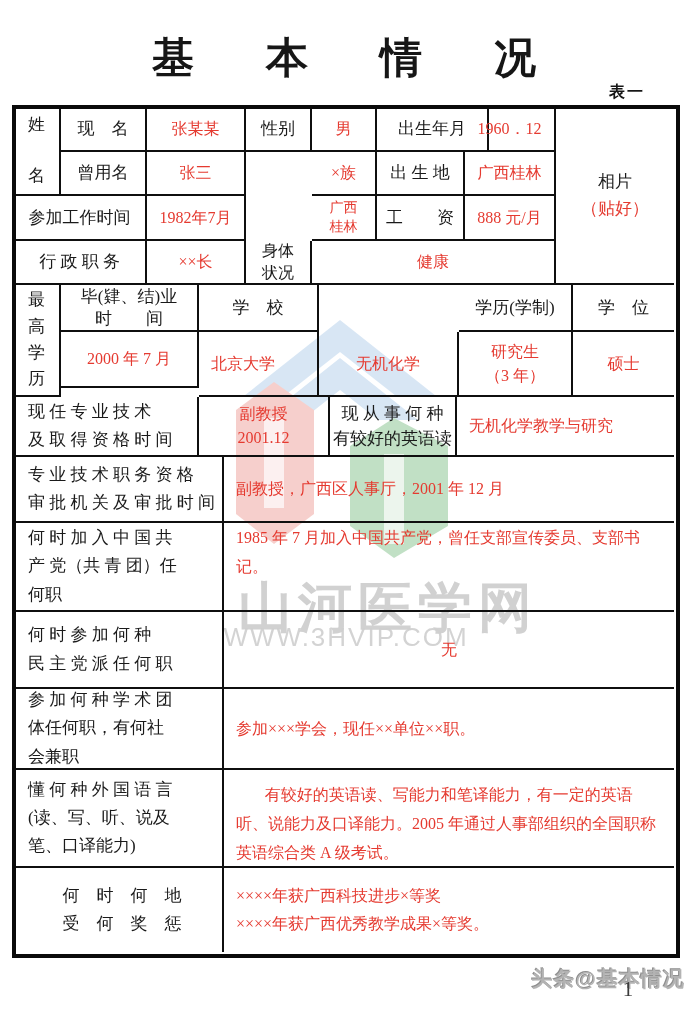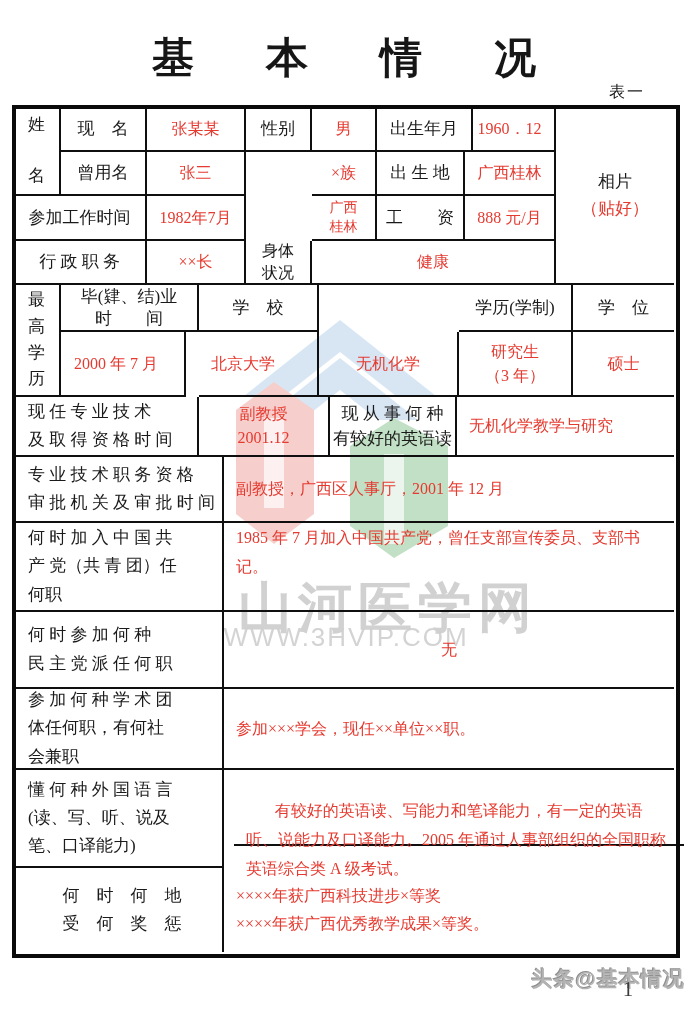--- a/index.html
+++ b/index.html
@@ -8,21 +8,21 @@
     font-family:"Liberation Serif","DejaVu Serif",serif;color:#1a1a1a;
   }
   
   .title{
     position:absolute;left:0;top:30px;width:688px;text-align:center;
     font-size:42px;font-weight:bold;letter-spacing:72px;padding-left:72px;
     box-sizing:border-box;white-space:nowrap;color:#161616;
   }
   .sheet-tag{
     position:absolute;left:592px;top:82px;width:70px;text-align:center;
-    font-size:16px;font-weight:normal;letter-spacing:2px;color:#161616;
+    font-size:16px;font-weight:bold;letter-spacing:2px;color:#161616;
   }
   
   .tbl{position:absolute;left:14px;top:107px;width:660px;height:845px;}
   .outer-border{
     position:absolute;left:-2px;top:-2px;width:660px;height:845px;
     border:4px solid #0a0a0a;z-index:3;pointer-events:none;
   }
   .cell{
     position:absolute;box-sizing:border-box;z-index:2;
     border-right:2px solid #0f0f0f;border-bottom:2px solid #0f0f0f;
@@ -86,21 +86,21 @@
 
   <div class="tbl">
 
     <div class="cell" style="left:0;top:0;width:47px;height:89px">姓
 
 名</div>
     <div class="cell" style="left:47px;top:0;width:86px;height:45px">现　名</div>
     <div class="cell red v16" style="left:133px;top:0;width:99px;height:45px">张某某</div>
     <div class="cell" style="left:232px;top:0;width:66px;height:45px">性别</div>
     <div class="cell red v16" style="left:298px;top:0;width:65px;height:45px">男</div>
-    <div class="cell" style="left:363px;top:0;width:96px;height:45px">出生年月</div>
+    <div class="cell" style="left:363px;top:0;width:112px;height:45px">出生年月</div>
     <div class="cell red v16" style="left:451px;top:0;width:91px;height:45px">1960．12</div>
     <div class="cell no-r photo-cell" style="left:542px;top:0;width:118px;height:178px">
       <span>相片</span>
       <span class="red">（贴好）</span>
     </div>
     <div class="cell" style="left:47px;top:45px;width:86px;height:44px">曾用名</div>
     <div class="cell red v16" style="left:133px;top:45px;width:99px;height:44px">张三</div>
     <div class="cell red v16" style="left:298px;top:45px;width:65px;height:44px">×族</div>
     <div class="cell" style="left:363px;top:45px;width:88px;height:44px">出 生 地</div>
     <div class="cell red v16" style="left:451px;top:45px;width:91px;height:44px">广西桂林</div>
@@ -118,21 +118,21 @@
 
     <div class="cell" style="left:0;top:178px;width:47px;height:112px;line-height:1.55">最
 高
 学
 历</div>
     <div class="cell" style="left:47px;top:178px;width:138px;height:47px;line-height:1.25">毕(肄、结)业
 时　　间</div>
     <div class="cell" style="left:185px;top:178px;width:120px;height:47px">学　校</div>
     <div class="cell" style="left:445px;top:178px;width:114px;height:47px">学历(学制)</div>
     <div class="cell no-r" style="left:559px;top:178px;width:101px;height:47px">学　位</div>
-    <div class="cell red v16" style="left:34px;top:225px;width:138px;height:65px">2000 年 7 月</div>
+    <div class="cell red v16" style="left:47px;top:225px;width:138px;height:56px">2000 年 7 月</div>
     <div class="cell red v16 left" style="left:185px;top:225px;width:120px;height:65px">北京大学</div>
     <div class="cell red v16" style="left:305px;top:225px;width:140px;height:65px">无机化学</div>
     <div class="cell red v16" style="left:445px;top:225px;width:114px;height:65px">研究生
 （3 年）</div>
     <div class="cell red v16 no-r" style="left:559px;top:225px;width:101px;height:65px">硕士</div>
 
     <div class="cell dlabel" style="left:0;top:290px;width:185px;height:60px">现 任 专 业 技 术
 及 取 得 资 格 时 间</div>
     <div class="cell red v16" style="left:185px;top:290px;width:131px;height:60px">副教授
 2001.12</div>
@@ -154,21 +154,21 @@
     <div class="cell red v16 no-r" style="left:210px;top:505px;width:450px;height:77px">无</div>
 
     <div class="cell dlabel" style="left:0;top:582px;width:210px;height:81px">参 加 何 种 学 术 团
 体任何职，有何社
 会兼职</div>
     <div class="cell red v16 no-r left" style="left:210px;top:582px;width:450px;height:81px">参加×××学会，现任××单位××职。</div>
 
     <div class="cell dlabel" style="left:0;top:663px;width:210px;height:98px">懂 何 种 外 国 语 言
 (读、写、听、说及
 笔、口译能力)</div>
-    <div class="cell red v16 no-r para indent" style="left:220px;top:663px;width:450px;height:76px;padding-top:26px">有较好的英语读、写能力和笔译能力，有一定的英语听、说能力及口译能力。2005 年通过人事部组织的全国职称英语综合类 A 级考试。</div>
+    <div class="cell red v16 no-r para indent" style="left:210px;top:663px;width:450px;height:98px;padding-top:10px">有较好的英语读、写能力和笔译能力，有一定的英语听、说能力及口译能力。2005 年通过人事部组织的全国职称英语综合类 A 级考试。</div>
 
     <div class="cell dlabel no-b" style="left:0;top:761px;width:210px;height:84px;justify-content:center;text-align:center">何　时　何　地
 受　何　奖　惩</div>
     <div class="cell red v16 no-r no-b left" style="left:210px;top:761px;width:450px;height:84px;line-height:1.75">××××年获广西科技进步×等奖
 ××××年获广西优秀教学成果×等奖。</div>
 
     <div class="outer-border"></div>
   </div>
 
   <div class="footer-brand">头条@基本情况</div>

